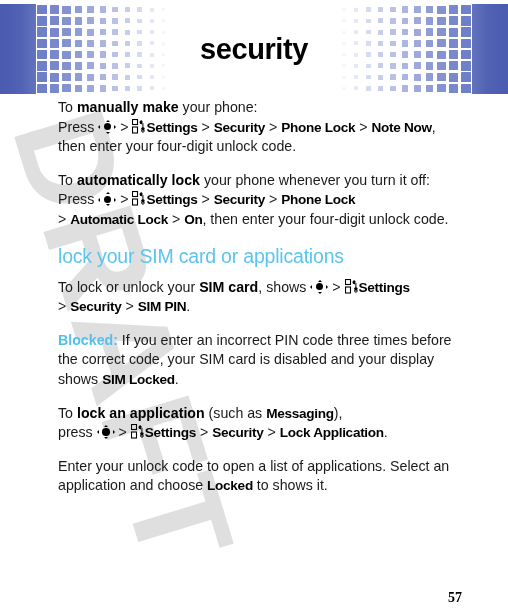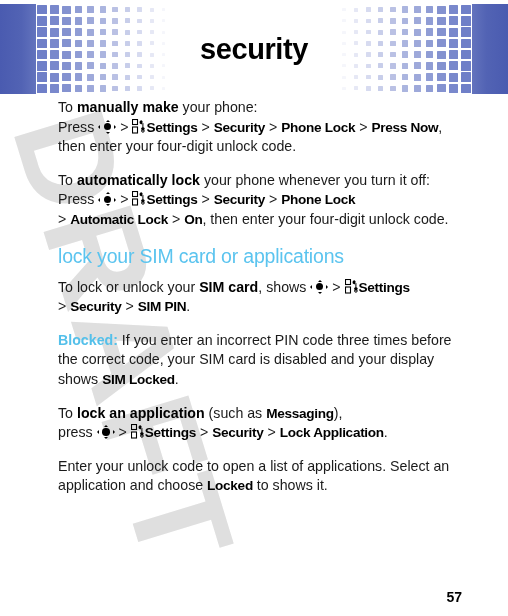--- a/index.html
+++ b/index.html
@@ -207,21 +207,21 @@
   .settings-icon svg { display: block; }
 
   
   #footer {
     position: absolute;
     right: 46px;
     bottom: 10px;
     z-index: 4;
   }
   #footer span {
-    font-family: Liberation Sans, sans-serif;
+    font-family: Liberation Serif, serif;
     font-weight: bold;
     font-size: 14px;
     color: #000;
   }
 </style>
 </head>
 <body>
 
 <div id="watermark">
   <div class="wm-text">DRAFT</div>
@@ -801,21 +801,21 @@
 
 <div id="content">
 
   <p class="para">
     <span>To </span><b class="bold">manually make</b><span> your phone:</span><br>
     <span>Press </span><span class="icon-inline nav-key"><span class="dot"></span><span class="tri up"></span><span class="tri down"></span><span class="tri left"></span><span class="tri right"></span></span><span class="gt"> &gt; </span><span class="icon-inline settings-icon"><svg width="14" height="15" viewBox="0 0 14 15">
           <rect x="0.5" y="0.5" width="5" height="5" fill="none" stroke="#000" stroke-width="1.1"></rect>
           <rect x="0.5" y="8" width="5" height="6" fill="none" stroke="#000" stroke-width="1.1"></rect>
           <path d="M9.5 1.2 a2 2 0 1 0 1.9 2.6 l0 4.4 a1.6 1.6 0 1 1 -1 0 l0 -4.4 a2 2 0 0 0 -0.9 -2.6z" fill="#000"></path>
           <circle cx="10.9" cy="11.9" r="1.3" fill="none" stroke="#000" stroke-width="1"></circle>
-        </svg></span><b class="cond">Settings</b><span class="gt"> &gt; </span><b class="cond">Security</b><span class="gt"> &gt; </span><b class="cond">Phone Lock</b><span class="gt"> &gt; </span><b class="cond">Press Now</b><span>, then enter your four-digit unlock code.</span>
+        </svg></span><b class="cond">Settings</b><span class="gt"> &gt; </span><b class="cond">Security</b><span class="gt"> &gt; </span><b class="cond">Phone Lock</b><span class="gt"> &gt; </span><b class="cond">Note Now</b><span>, then enter your four-digit unlock code.</span>
   </p>
 
   <p class="para">
     <span>To </span><b class="bold">automatically lock</b><span> your phone whenever you turn it off: Press </span><span class="icon-inline nav-key"><span class="dot"></span><span class="tri up"></span><span class="tri down"></span><span class="tri left"></span><span class="tri right"></span></span><span class="gt"> &gt; </span><span class="icon-inline settings-icon"><svg width="14" height="15" viewBox="0 0 14 15">
           <rect x="0.5" y="0.5" width="5" height="5" fill="none" stroke="#000" stroke-width="1.1"></rect>
           <rect x="0.5" y="8" width="5" height="6" fill="none" stroke="#000" stroke-width="1.1"></rect>
           <path d="M9.5 1.2 a2 2 0 1 0 1.9 2.6 l0 4.4 a1.6 1.6 0 1 1 -1 0 l0 -4.4 a2 2 0 0 0 -0.9 -2.6z" fill="#000"></path>
           <circle cx="10.9" cy="11.9" r="1.3" fill="none" stroke="#000" stroke-width="1"></circle>
         </svg></span><b class="cond">Settings</b><span class="gt"> &gt; </span><b class="cond">Security</b><span class="gt"> &gt; </span><b class="cond">Phone Lock</b><br><span class="gt"> &gt; </span><b class="cond">Automatic Lock</b><span class="gt"> &gt; </span><b class="cond">On</b><span>, then enter your four-digit unlock code.</span>
   </p>

